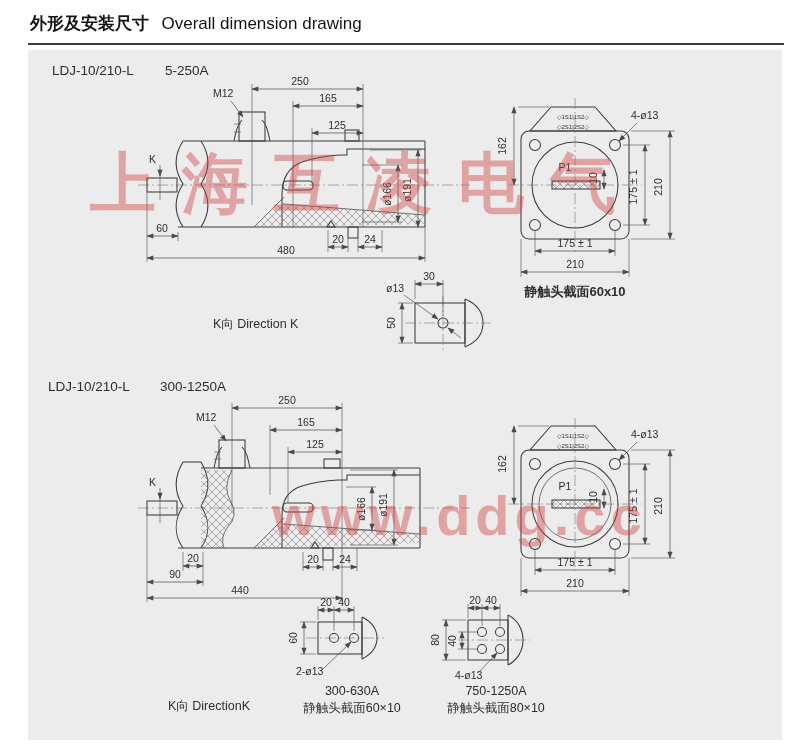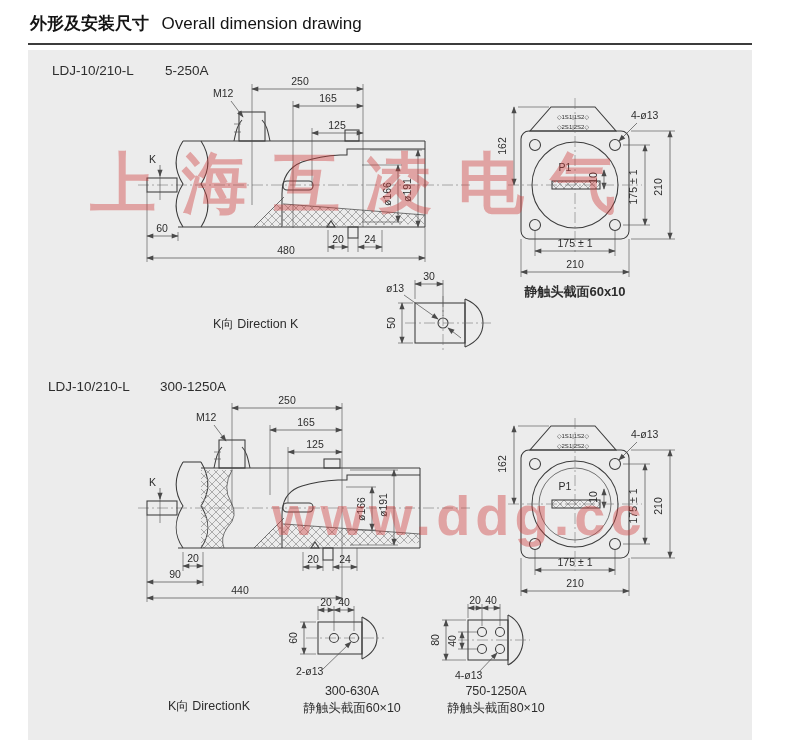--- a/index.html
+++ b/index.html
@@ -1,17 +1,17 @@
 <!DOCTYPE html>
 <html><head>
 <meta charset="utf-8">
 <style>
   html,body{margin:0;padding:0;background:#fff;}
   .page{position:relative;width:752px;height:750px;background:#fff;overflow:hidden;
-        font-family:"Liberation Sans",sans-serif;}
+        font-family:"Liberation Sans",sans-serif;padding-left:36px;}
   .title-row{position:absolute;left:28px;top:6px;width:754px;border-bottom:2px solid #3c3c3c;
              padding:6px 0 8px 2px;}
   .title-zh{font-size:17px;font-weight:bold;color:#141414;}
   .title-en{font-size:17px;font-weight:normal;color:#141414;margin-left:8px;}
   .panel{position:absolute;left:28px;top:50px;width:754px;height:690px;background:#ececec;}
   svg.art{position:absolute;left:0;top:0;z-index:2;}
   .wm{position:absolute;z-index:3;color:#d0413f;opacity:0.42;font-weight:bold;
       line-height:1;white-space:nowrap;pointer-events:none;}
   .wm1{left:90px;top:150px;font-size:66px;letter-spacing:26px;}
   .wm2{left:182px;top:440px;font-size:72px;letter-spacing:1px;}

